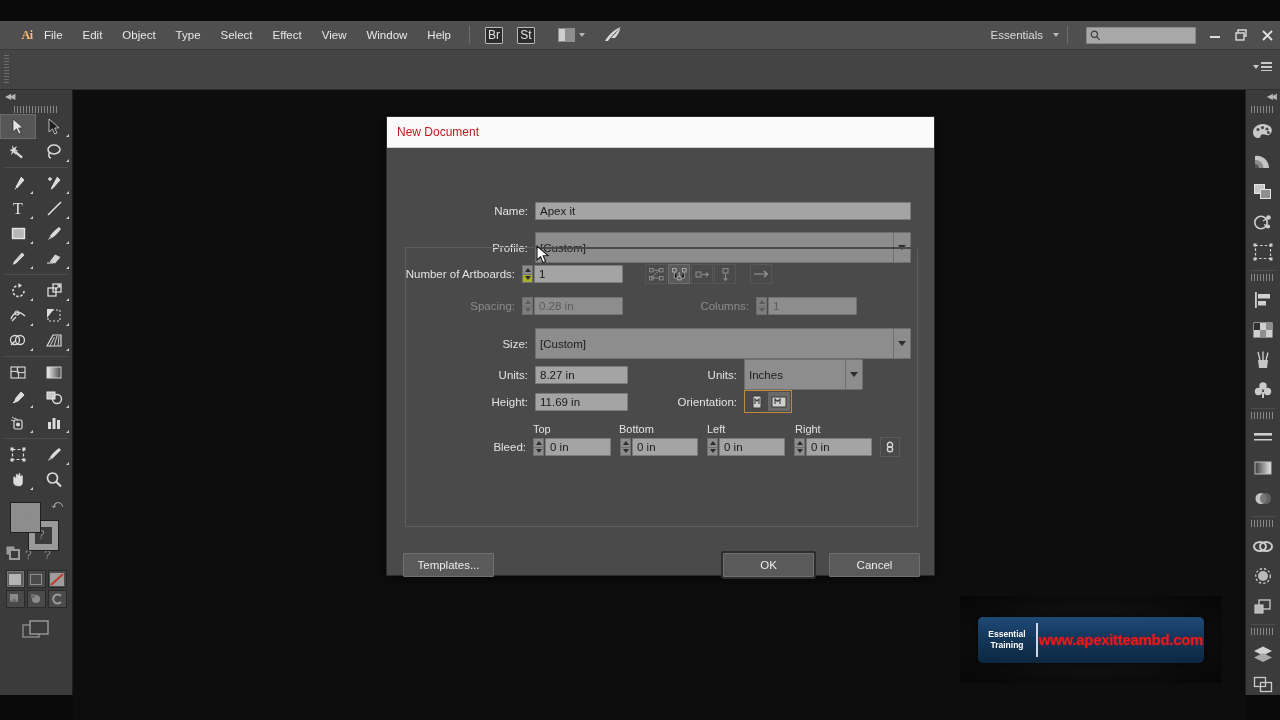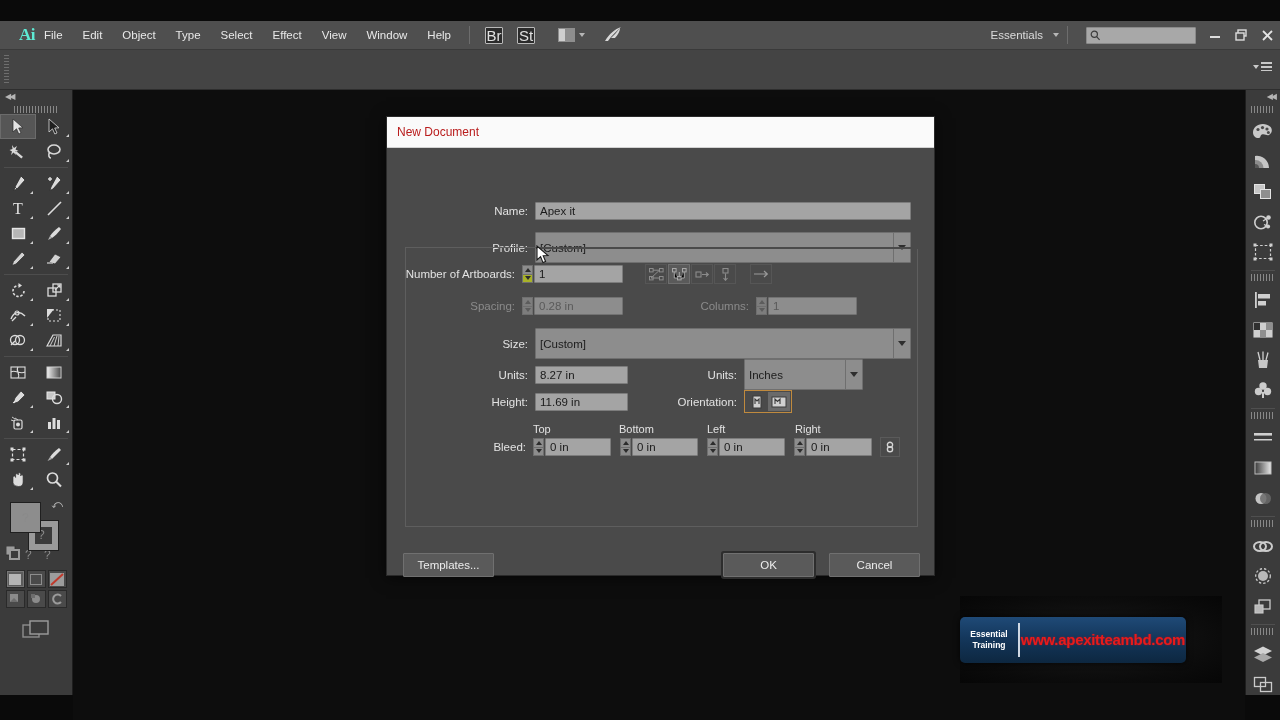--- a/index.html
+++ b/index.html
@@ -14,32 +14,32 @@
 
   
   .menubar {
     position:absolute; left:0; top:21px; width:1280px; height:29px;
     background:#4f4f4f;
     display:flex; align-items:center;
     border-bottom:1px solid #3a3a3a;
   }
   .ai-logo {
     width:34px; height:29px; display:flex; align-items:center; justify-content:center;
-    color:#5eead4; font-size:17px; font-weight:bold; font-family:"Liberation Serif", serif;
+    color:#fdba74; font-size:12px; font-weight:bold; font-family:"Liberation Serif", serif;
     letter-spacing:-0.5px;
     padding-left:20px;
   }
   .menu-item {
     padding:0 10px; height:29px; line-height:29px; color:#e8e8e8; font-size:11.5px;
     cursor:default; white-space:nowrap;
   }
   .mb-sep { width:1px; height:18px; background:#6d6d6d; margin:0 8px; }
   .sq-btn {
     width:18px; height:17px; border:1px solid #b9b9b9; background:#2b2b2b;
-    color:#e0e0e0; font-size:15px; display:flex; align-items:center; justify-content:center;
+    color:#e0e0e0; font-size:12px; display:flex; align-items:center; justify-content:center;
     margin:0 7px; border-radius:1px;
   }
   .arrange-btn { display:flex; align-items:center; margin-left:16px; }
   .arrange-ico {
     width:17px; height:14px; border:1px solid #8e8e8e; background:#555;
     display:flex;
   }
   .arrange-ico i { display:block; border-right:1px solid #8e8e8e; }
   .arrange-ico i:nth-child(1){ width:7px; background:#cfcfcf; }
   .arrange-ico i:nth-child(2){ width:9px; background:#8e8e8e; border-right:none;}
@@ -201,21 +201,21 @@
   }
   .btn.primary { box-shadow: 0 0 0 2px #2d2d2d; }
 
   
   .cursor { position:absolute; left:536px; top:245px; z-index:50; pointer-events:none; }
 
   
   .wm {
     position:absolute; left:960px; top:596px; width:262px; height:87px;
     background: radial-gradient(ellipse at center, #1a1a1a 0%, #0b0b0b 70%, #060606 100%);
-    display:flex; align-items:center; 
+    display:flex; align-items:center; justify-content:center;
   }
   .wm-inner {
     width:226px; height:46px; border-radius:5px;
     background: linear-gradient(to bottom,#1f4a77 0%, #14375c 45%, #0d2740 100%);
     display:flex; align-items:center; box-shadow:0 0 6px rgba(0,0,0,.8);
   }
   .wm-left { width:58px; text-align:center; color:#fff; font-size:8.5px; font-weight:bold; line-height:11px; }
   .wm-div { width:2px; height:34px; background:#cfd8e3; }
   .wm-right { flex:1; text-align:center; color:#e81b1b; font-weight:bold; font-size:15px;
     text-shadow: 0 0 2px rgba(255,0,0,.5); letter-spacing:-0.3px; }

